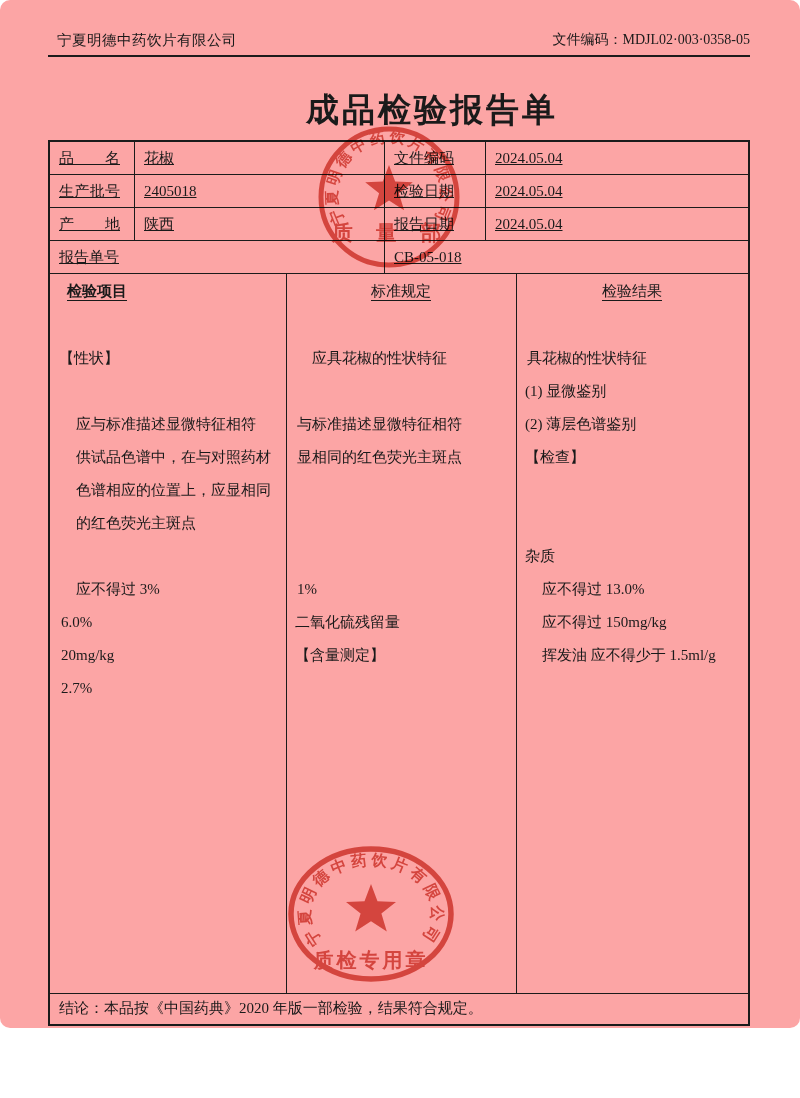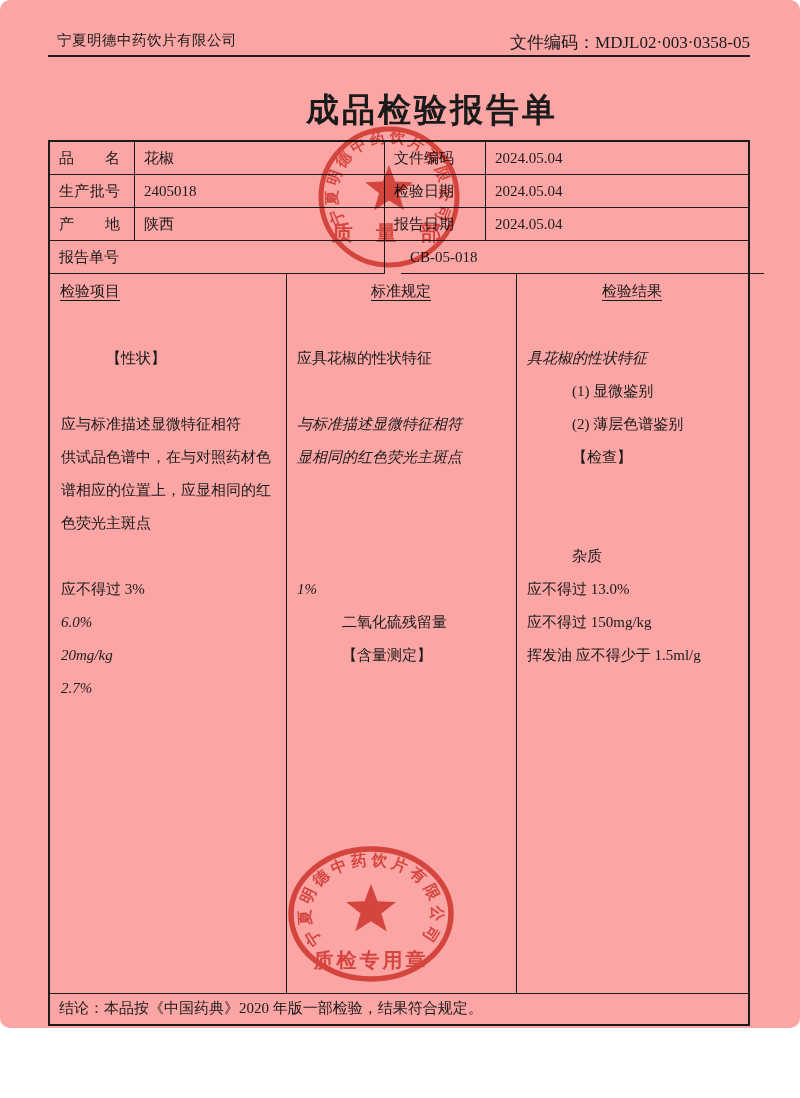--- a/index.html
+++ b/index.html
@@ -2,48 +2,48 @@
 <html><head>
 <meta charset="utf-8">
 <style>
   html,body{margin:0;padding:0;background:#ffffff;}
   #page{
     position:relative;width:800px;height:1028px;background:#fca5a5;overflow:hidden;
     font-family:"Liberation Serif","DejaVu Serif",serif;color:#1a1a1a;border-radius:10px;
   }
   
   .company{position:absolute;left:57px;top:31px;font-size:14.5px;letter-spacing:.5px;}
-  .doccode{position:absolute;right:50px;top:31px;font-size:17px;}
+  .doccode{position:absolute;right:50px;top:31px;font-size:14px;}
   .hrule{position:absolute;left:48px;top:55px;width:702px;height:2px;background:#1c1c1c;}
   .title{position:absolute;left:0;top:88px;width:100%;text-align:center;
          font-size:33px;font-weight:bold;letter-spacing:3px;padding-left:32px;}
   
   .report-table{position:absolute;left:48px;top:140px;width:702px;
                 border:2px solid #1b1b1b;box-sizing:border-box;font-size:15px;}
   .info-grid{display:grid;grid-template-columns:85px 250px 101px 262px;}
-  .info-grid4{display:grid;grid-template-columns:335px 363px;gap:16px;}
+  .info-grid4{display:grid;grid-template-columns:335px 363px;}
   .cell{height:33px;line-height:32px;box-sizing:border-box;
         border-bottom:1px solid #1b1b1b;border-right:1px solid #1b1b1b;
-        padding:0 6px 0 9px;white-space:nowrap;overflow:hidden;}
+        padding:0 6px 0 9px;white-space:nowrap;overflow:hidden;text-decoration:underline;}
   .cell.last{border-right:none;}
   .jlabel{text-align:justify;text-align-last:justify;padding-right:14px;}
   
   .detail{position:relative;height:719px;border-bottom:1px solid #1b1b1b;box-sizing:content-box;}
   .vline{position:absolute;top:0;bottom:0;width:1px;background:#1b1b1b;}
   .vline.v1{left:236px;} .vline.v2{left:466px;}
   .detail-grid{display:grid;grid-template-columns:236px 230px 232px;}
   .dh{height:34px;line-height:34px;box-sizing:border-box;}
   .dh span{text-decoration:underline;text-underline-offset:4px;}
   .dh.c{text-align:center;}
-  .dh.l{padding-left:10px;}
+  .dh.l{padding-left:17px;font-weight:bold;}
   .spacer{height:34px;grid-column:1 / span 3;}
   .dc{line-height:33px;box-sizing:border-box;}
-  .dc.a{padding-left:9px;margin-left:47px;}
-  .dc.b{padding-left:11px;padding-right:5px;}
-  .dc.r{padding-left:11px;padding-right:4px;font-style:italic;}
+  .dc.a{padding-left:9px;}
+  .dc.b{padding-left:26px;padding-right:5px;}
+  .dc.r{padding-left:11px;padding-right:4px;}
   
   .conclusion{height:30px;line-height:29px;padding-left:9px;box-sizing:border-box;}
   
   .signer{position:absolute;top:1034px;font-size:15px;}
   .s1{left:57px;} .s2{left:338px;} .s3{left:558px;}
   .sig{position:absolute;}
   .sig path{fill:none;stroke:#1c1c1c;stroke-width:2.2;stroke-linecap:round;stroke-linejoin:round;}
   
   .stamp{position:absolute;mix-blend-mode:multiply;opacity:.82;}
   .stamp-top{left:317px;top:126px;}

